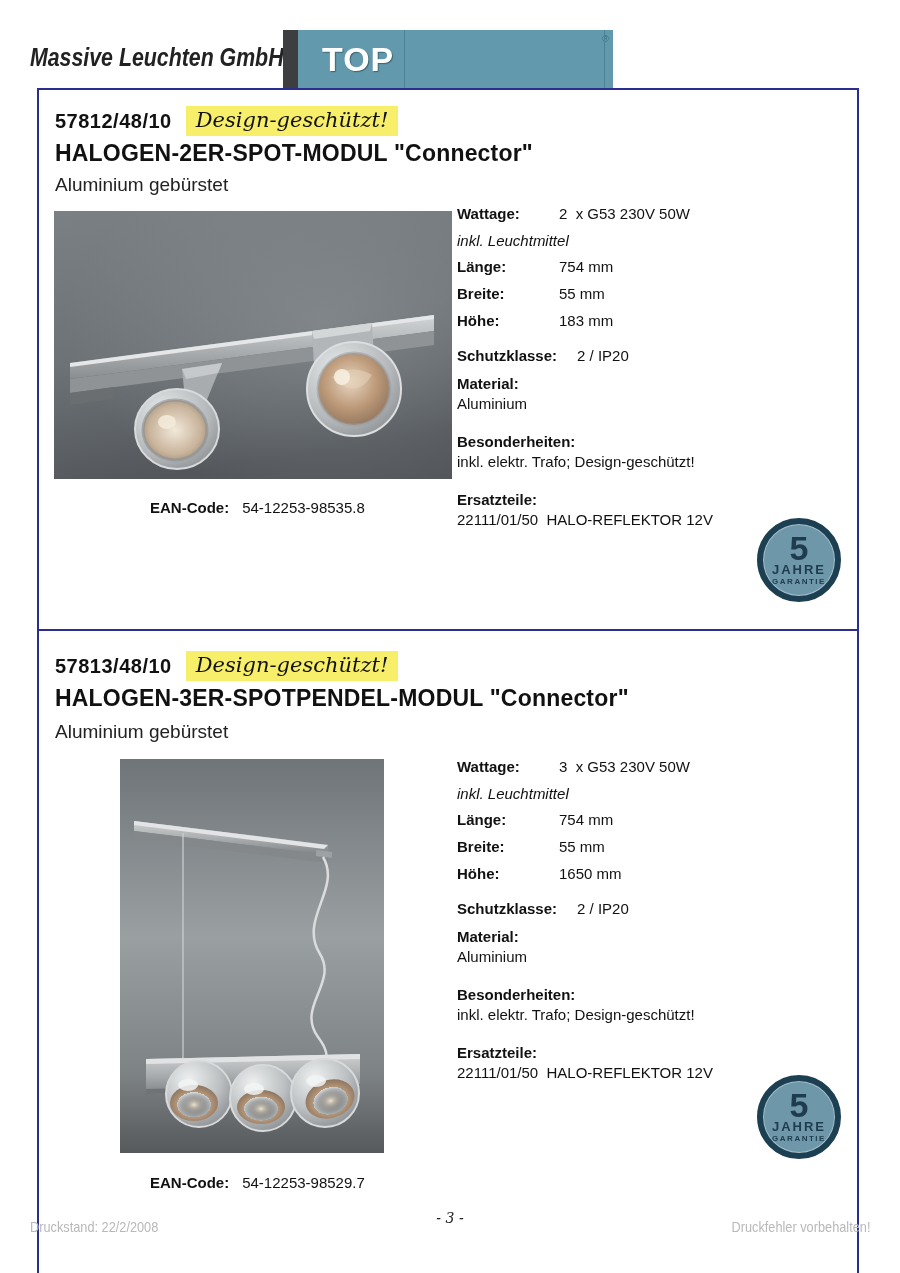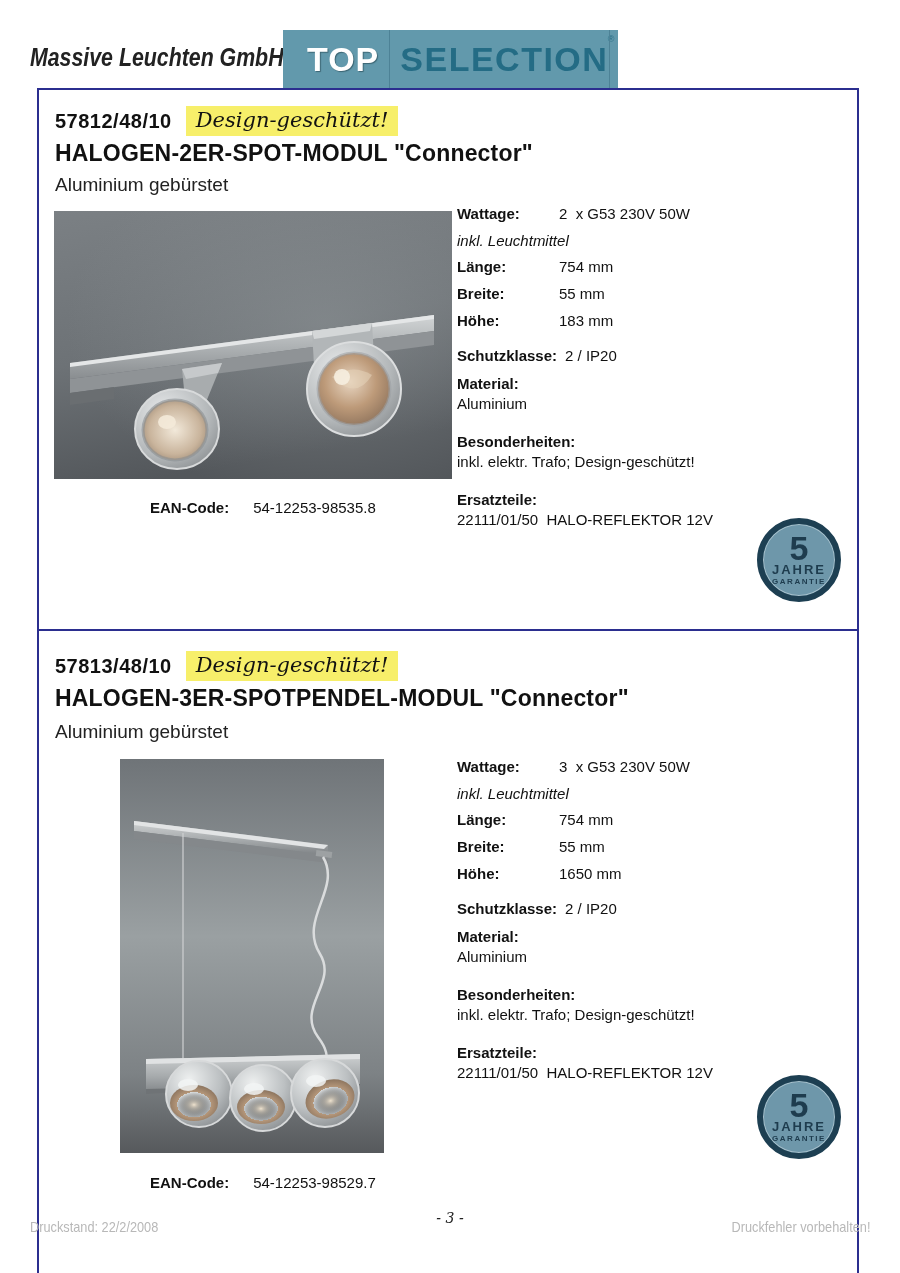--- a/index.html
+++ b/index.html
@@ -47,34 +47,34 @@
   .art-no { font-size:20px; font-weight:bold; color:#111; letter-spacing:0.5px; }
   .design-badge {
     background:#f7ef6a; color:#111; padding:2px 10px 4px 10px;
     font-family:"DejaVu Serif", serif; font-style:italic; font-weight:normal;
     font-size:21px; white-space:nowrap;
   }
   .ptitle { position:absolute; left:16px; font-size:23px; font-weight:bold; color:#111; letter-spacing:0.2px; }
   .psub { position:absolute; left:16px; font-size:19px; color:#222; }
   .photo { position:absolute; display:block; }
   .ean-row { position:absolute; font-size:15px; color:#111; white-space:pre; }
-  .ean-row b { margin-right:24px; }
+  .ean-row b { margin-right:13px; }
   
   .specs { position:absolute; width:262px; font-size:15px; color:#111; }
   .srow { display:flex; margin-bottom:10px; line-height:17px; }
   .slabel { font-weight:bold; width:102px; flex:none; }
   .sval-num { width:70px; flex:none; white-space:pre; }
   .sval-wide { white-space:pre; }
   .snote { font-style:italic; margin-bottom:9px; line-height:17px; }
   .sgap { height:8px; }
   .sblock { margin-bottom:10px; line-height:20px; }
   .sblock .bl { font-weight:bold; }
   .sblock .bv { white-space:pre; }
   .inlinekv { margin-bottom:10px; line-height:17px; }
-  .inlinekv .bl { font-weight:bold; margin-right:8px; }
+  .inlinekv .bl { font-weight:bold; margin-right:20px; }
   
   .warranty {
     position:absolute; width:84px; height:84px; border-radius:50%;
     background:#6e97aa; border:6px solid #1d3f52;
     display:flex; flex-direction:column; align-items:center; justify-content:center;
     color:#1e3c4e; box-shadow:0 0 0 1px rgba(255,255,255,.4) inset;
   }
   .w-num { font-size:34px; font-weight:bold; line-height:30px; }
   .w-l1 { font-size:13px; font-weight:bold; letter-spacing:2px; line-height:14px; }
   .w-l2 { font-size:8px; font-weight:bold; letter-spacing:1.5px; line-height:10px; }
@@ -92,21 +92,20 @@
 
 <div class="page">
 
   <div class="company">Massive Leuchten GmbH</div>
 
   <div class="logo">
     <div class="logo-darkbar"></div>
     <div class="logo-teal">
       <span class="logo-top">TOP</span>
       <span class="logo-sep"></span>
-      <span class="logo-selection">SELECTION</span>
       <span class="logo-reg">®</span>
       <span class="logo-rightline"></span>
     </div>
   </div>
 
   <div class="pbox pbox1">
     <div class="art-row" style="top:16px;">
       <span class="art-no">57812/48/10</span>
       <span class="design-badge">Design-geschützt!</span>
     </div>

